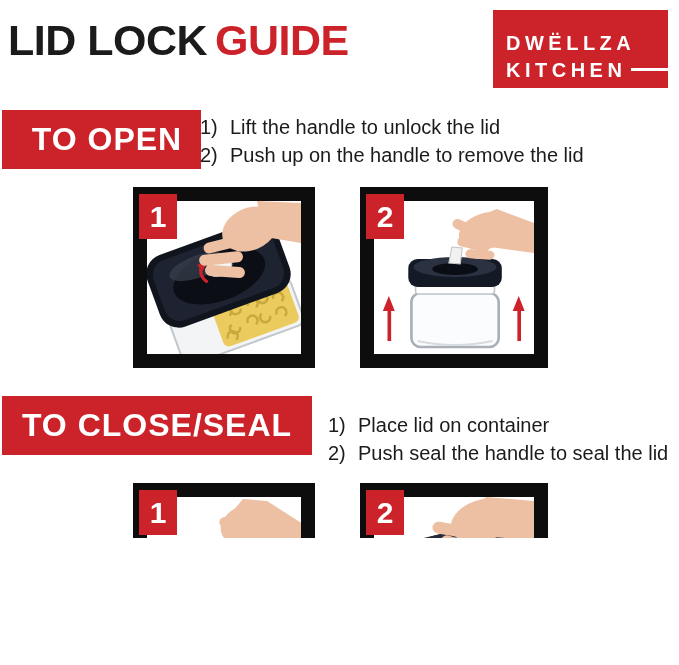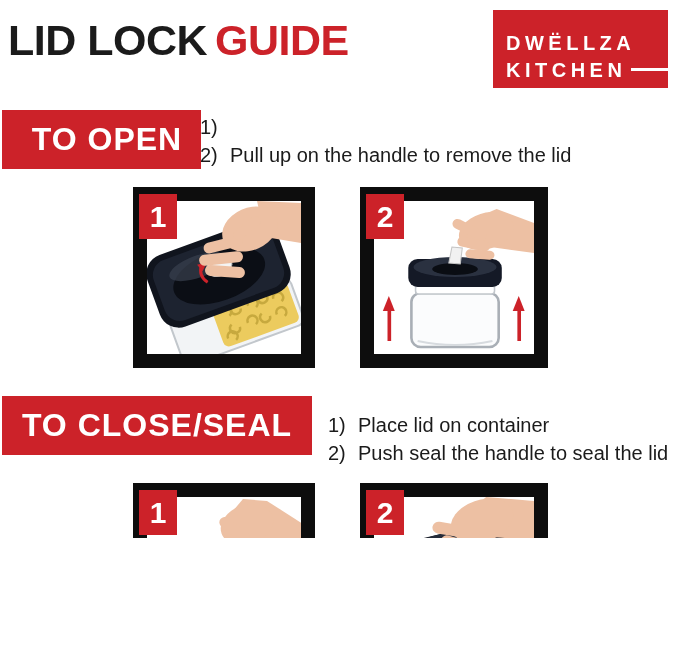--- a/index.html
+++ b/index.html
@@ -59,24 +59,25 @@
     <div class="logo-line logo-row2">
       <span>KITCHEN</span>
       <span class="logo-dash"></span>
     </div>
   </div>
 
   <div class="banner banner-open">TO OPEN</div>
   <div class="steps steps-open">
     <div class="step">
       <span class="num">1)</span>
+      <span>Lift the handle to unlock the lid</span>
     </div>
     <div class="step">
       <span class="num">2)</span>
-      <span>Pull up on the handle to remove the lid</span>
+      <span>Push up on the handle to remove the lid</span>
     </div>
   </div>
 
   <div class="panel p-open-1">
     <div class="photo">
       <svg viewBox="0 0 154 153" preserveAspectRatio="none">
         <rect width="154" height="153" fill="#ffffff"></rect>
         <g transform="rotate(-20 77 88)">
           <rect x="14" y="98" width="128" height="50" rx="8" fill="#f2f4f6" stroke="#c2c7cc" stroke-width="2"></rect>
           <rect x="58" y="102" width="80" height="42" rx="6" fill="#eccb5e"></rect>

